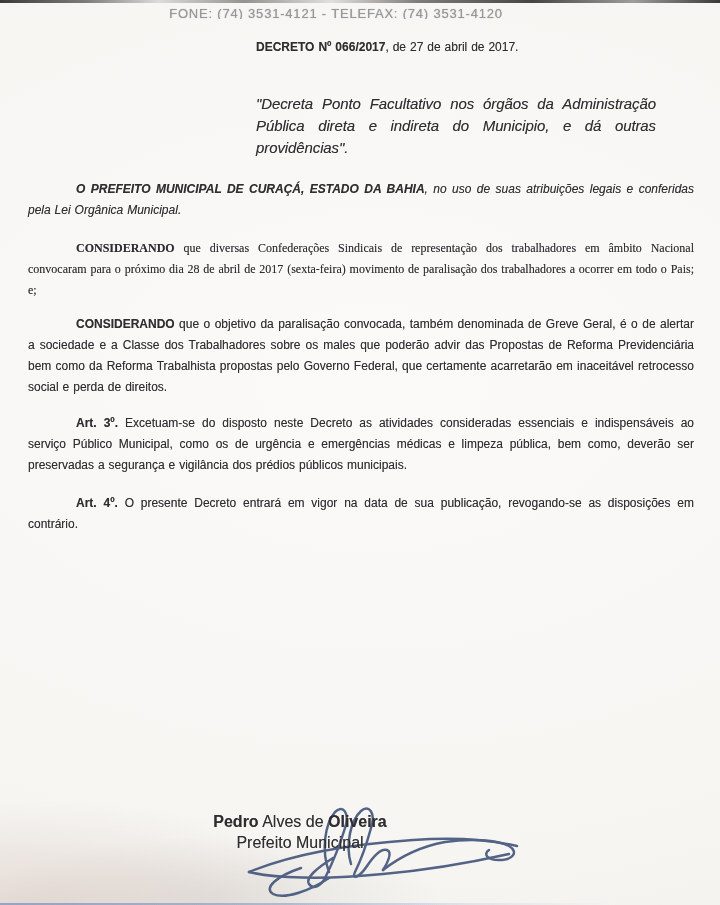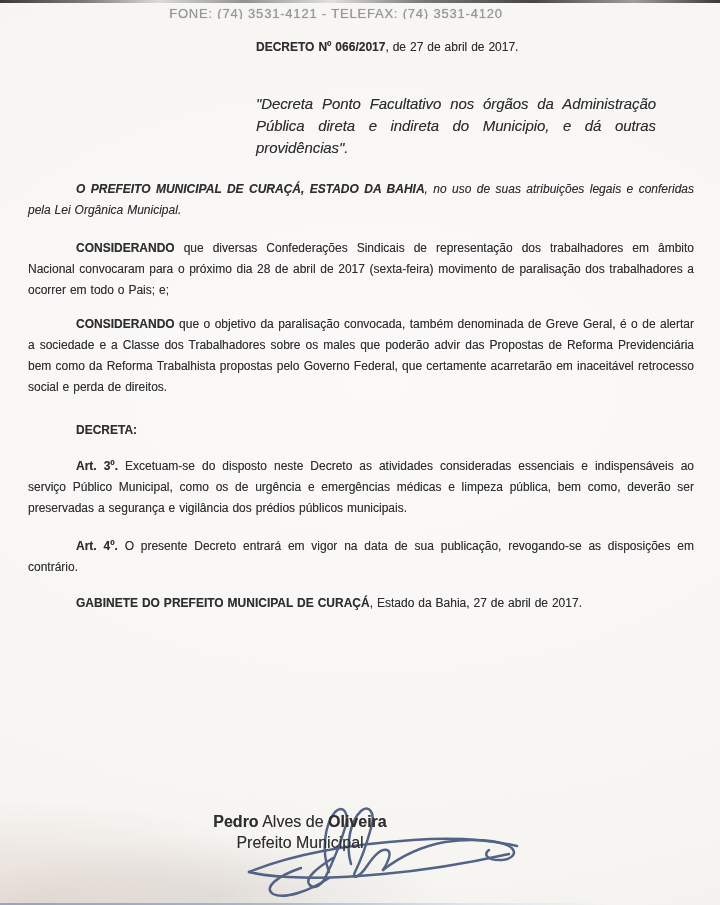--- a/index.html
+++ b/index.html
@@ -67,21 +67,21 @@
     margin-top: 35px !important;
     margin-left: 228px !important;
     width: 400px;
     text-indent: 0 !important;
     font-style: italic;
     font-size: 15px !important;
     letter-spacing: -0.1px;
     line-height: 22px !important;
   }
   .preamble { margin-top: 20px !important; font-style: italic; }
-  .c1 { margin-top: 17px !important; }
+  .c1 { margin-top: 17px !important; font-family: Liberation Serif, serif; }
   .c2 { margin-top: 13px !important; }
   .decreta { margin-top: 22px !important; text-align: left !important; }
   .art1 { margin-top: 15px !important; }
   .art2 { margin-top: 15px !important; }
   .art3 { margin-top: 15px !important; }
   .art4 { margin-top: 17px !important; }
   .closing { margin-top: 15px !important; }
   .sig-block {
     position: absolute; left: 0; top: 811px; width: 588px;
     text-align: center;
@@ -119,29 +119,27 @@
     <p class="title"><span class="b">DECRETO Nº 066/2017</span><span>, de 27 de abril de 2017.</span></p>
 
     <p class="epigraph">"Decreta Ponto Facultativo nos órgãos da Administração Pública direta e indireta do Municipio, e dá outras providências".</p>
 
     <p class="preamble"><span class="b">O PREFEITO MUNICIPAL DE CURAÇÁ, ESTADO DA BAHIA</span><span>, no uso de suas atribuições legais e conferidas pela Lei Orgânica Municipal.</span></p>
 
     <p class="c1"><span class="b">CONSIDERANDO</span><span> que diversas Confederações Sindicais de representação dos trabalhadores em âmbito Nacional convocaram para o próximo dia 28 de abril de 2017 (sexta-feira) movimento de paralisação dos trabalhadores a ocorrer em todo o Pais; e;</span></p>
 
     <p class="c2"><span class="b">CONSIDERANDO</span><span> que o objetivo da paralisação convocada, também denominada de Greve Geral, é o de alertar a sociedade e a Classe dos Trabalhadores sobre os males que poderão advir das Propostas de Reforma Previdenciária bem como da Reforma Trabalhista propostas pelo Governo Federal, que certamente acarretarão em inaceitável retrocesso social e perda de direitos.</span></p>
 
-    <p class="decreta b">DECRETA:</p>
 
 
 
     <p class="art3"><span class="b">Art. 3º.</span><span> Excetuam-se do disposto neste Decreto as atividades consideradas essenciais e indispensáveis ao serviço Público Municipal, como os de urgência e emergências médicas e limpeza pública, bem como, deverão ser preservadas a segurança e vigilância dos prédios públicos municipais.</span></p>
 
     <p class="art4"><span class="b">Art. 4º.</span><span> O presente Decreto entrará em vigor na data de sua publicação, revogando-se as disposições em contrário.</span></p>
 
-    <p class="closing"><span class="b">GABINETE DO PREFEITO MUNICIPAL DE CURAÇÁ</span><span>, Estado da Bahia, 27 de abril de 2017.</span></p>
 
   </div>
 
   <svg class="sig-ink" viewBox="0 0 300 100" xmlns="http://www.w3.org/2000/svg" aria-hidden="true">
     <path d="M96,72 C88,50 92,24 102,12 C110,4 117,13 112,28 C106,48 98,66 92,78 C88,86 80,90 76,84 C72,78 84,68 100,58"></path>
     <path d="M118,64 C112,44 118,20 128,11 C136,4 143,13 138,28 C132,50 126,64 122,72 C118,80 126,78 134,66 C140,57 148,48 154,50 C160,52 154,64 150,70"></path>
     <path d="M150,70 C168,56 190,46 212,42 C238,38 264,40 276,46 C286,52 280,60 266,60 C254,60 250,54 256,50"></path>
     <path d="M16,72 C60,54 120,44 180,40 C220,37 258,40 284,46"></path>
     <path d="M16,72 C40,78 90,80 150,74 C196,70 240,62 276,54"></path>
     <path d="M96,78 C78,90 52,100 40,94 C30,88 44,76 68,68"></path>

